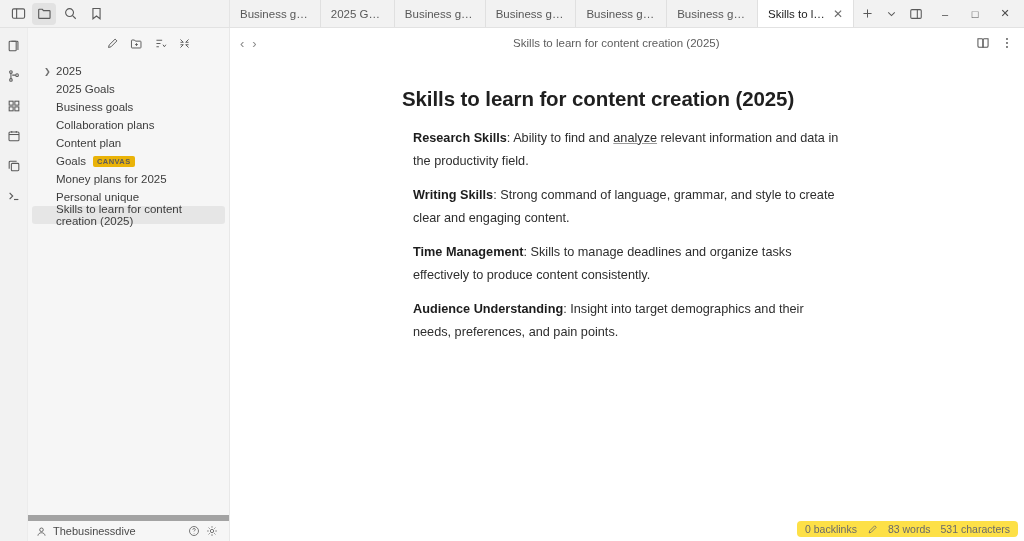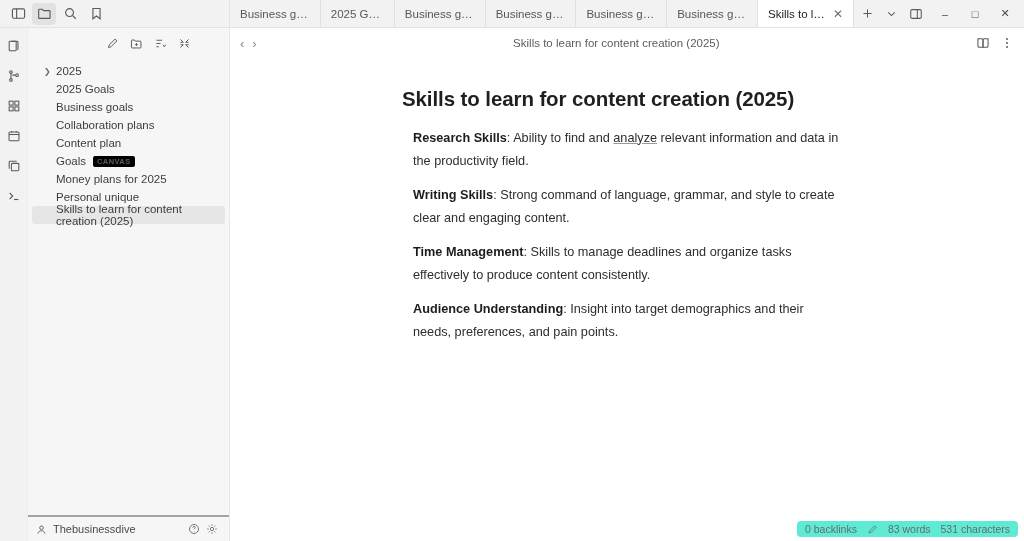--- a/index.html
+++ b/index.html
@@ -160,34 +160,34 @@
     display: inline-block;
   }
   .tree-row.child { padding-left: 24px; }
   .tree-row.selected {
     background: #e6e6e6;
   }
   .badge-canvas {
     margin-left: 7px;
     font-size: 7.5px;
     letter-spacing: 0.4px;
-    background: #000000;
+    background: #eab308;
     color: #5c5c5c;
     padding: 1px 4px;
     border-radius: 2px;
     font-weight: bold;
   }
   .sidebar-footer {
     height: 26px;
     display: flex;
     align-items: center;
     padding: 0 8px;
     font-size: 11px;
     color: #4a4a4a;
-    border-top: 2px solid #a3a3a3;
+    border-top: 6px solid #a3a3a3;
     justify-content: flex-end;
   }
   .sidebar-footer .user-ico {
     margin-right: 6px;
     color: #5a5a5a;
     display: flex;
     align-items: center;
   }
   .sidebar-footer .spacer { flex: 1; }
   .sidebar-footer .f-icon {
@@ -262,21 +262,21 @@
   
   .status-bar {
     position: absolute;
     right: 6px;
     bottom: 4px;
     display: flex;
     align-items: center;
     gap: 10px;
     font-size: 10.5px;
     color: #6a6a6a;
-    background: #5eead4;
+    background: #fde047;
     border-radius: 4px;
     padding: 2px 8px;
   }
   .status-bar .pencil { color: #6a6a6a; display:flex; align-items:center;}
 
   svg { display: block; }
 </style>
 </head>
 <body>
 

